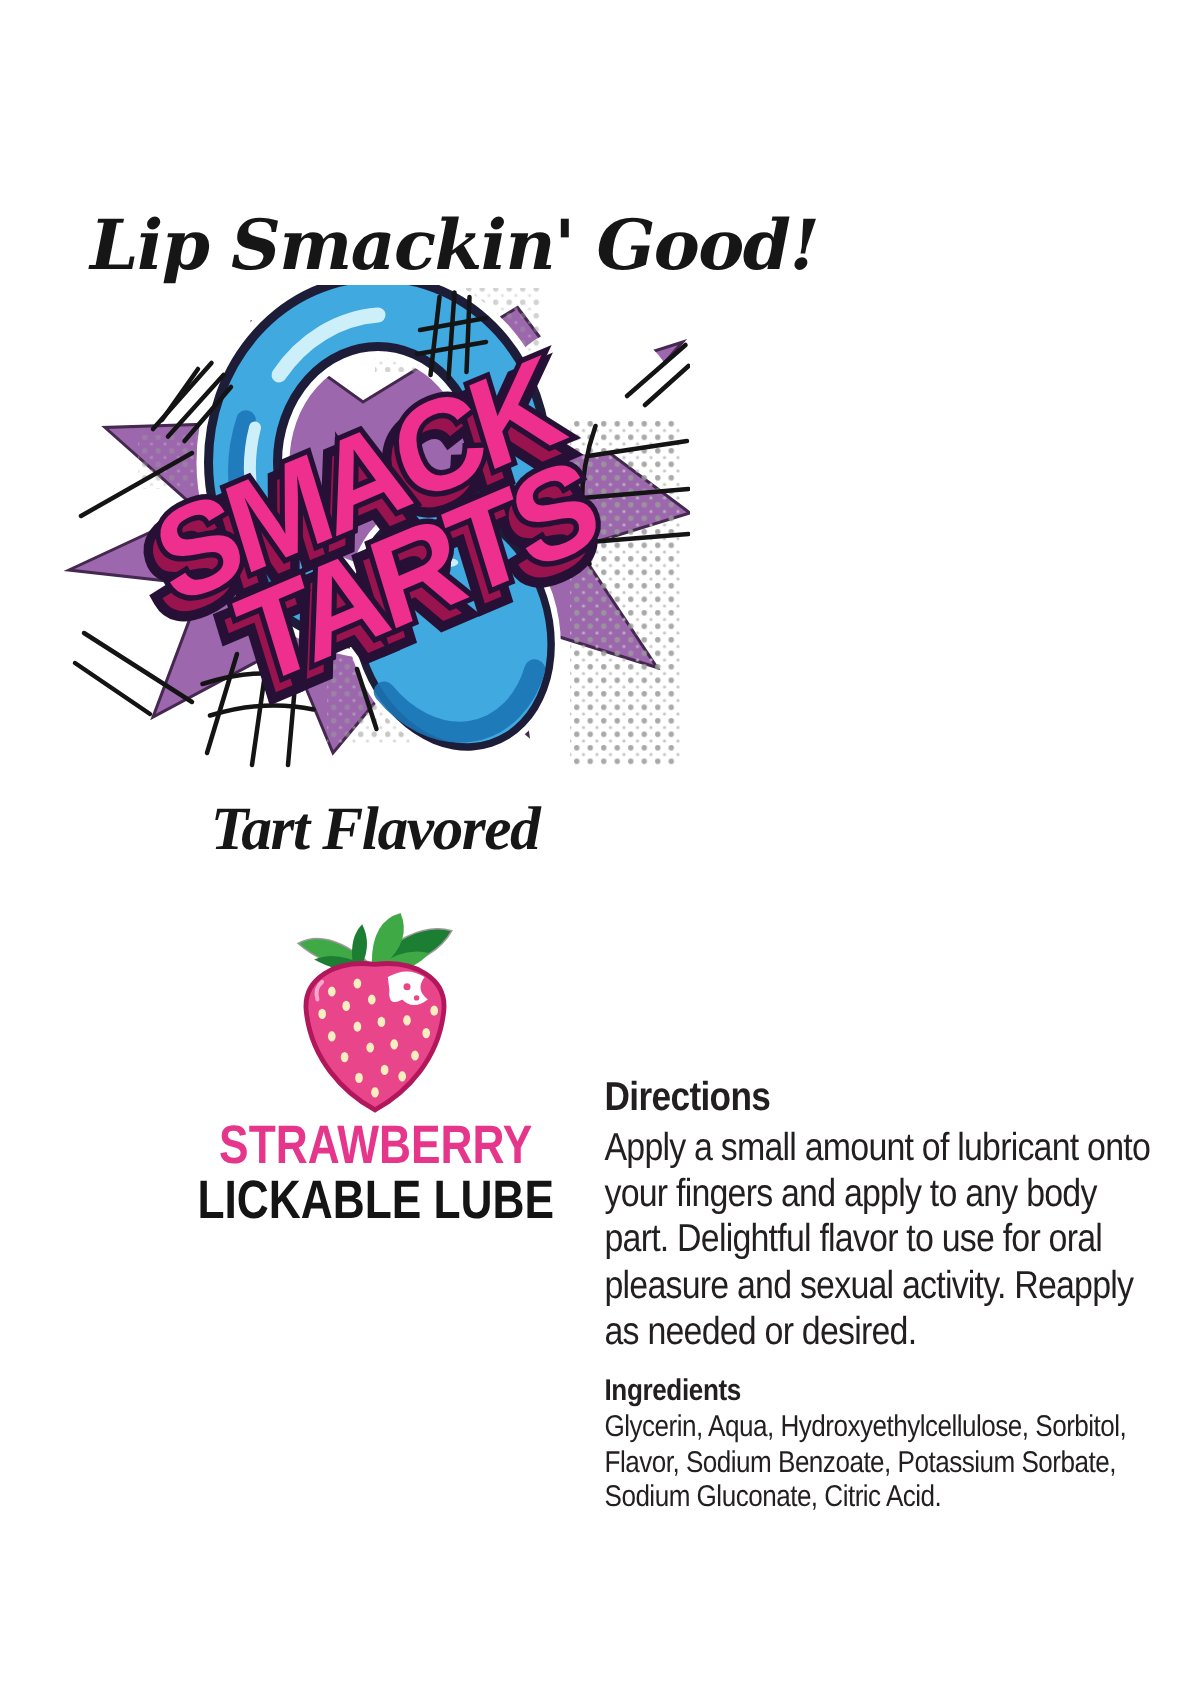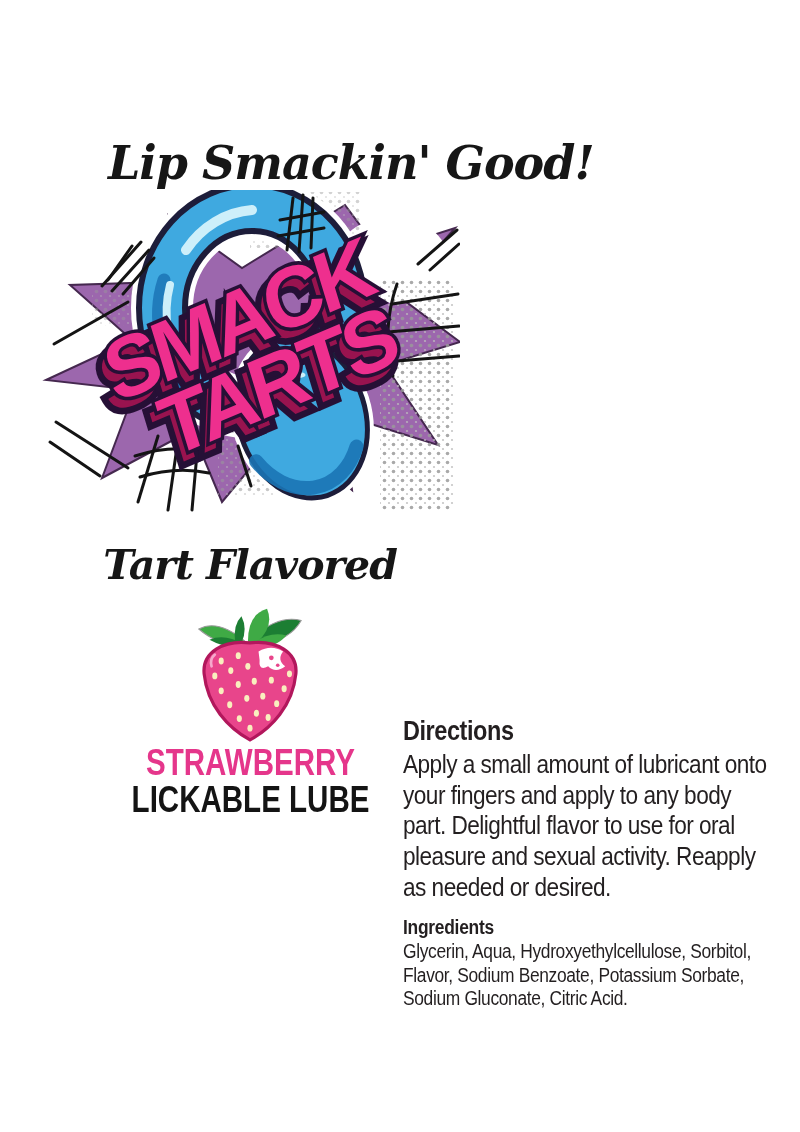--- a/index.html
+++ b/index.html
@@ -6,30 +6,30 @@
   .canvas{
     position:relative;width:800px;height:1132px;background:#ffffff;
     overflow:hidden;font-family:"Liberation Sans",sans-serif;color:#231f20;
   }
   .script{
     font-family:"DejaVu Serif",serif;font-style:italic;font-weight:bold;
     color:#161616;white-space:nowrap;
   }
   .tagline{
     position:absolute;left:60px;top:136px;width:380px;text-align:center;
-    font-size:46px;letter-spacing:-1px;margin-left:48px;
+    font-size:46px;letter-spacing:-1px;
   }
   .logo-svg{position:absolute;left:40px;top:190px;width:420px;height:335px;}
   .logo-word{
     font-family:"Liberation Sans",sans-serif;font-weight:bold;
     letter-spacing:-5px;
   }
   .tart-script{
-    position:absolute;left:60px;top:541px;width:380px;text-align:center;
-    font-size:41px;letter-spacing:-1px;
+    position:absolute;left:60px;top:528px;width:380px;text-align:center;
+    font-size:41px;letter-spacing:-1px;font-family:Liberation Serif, serif;
   }
   .berry-svg{position:absolute;left:186px;top:606px;width:128px;height:142px;}
   .flavor-name{
     position:absolute;left:58px;top:742px;width:385px;text-align:center;
     font-size:36px;font-weight:bold;color:#e5368b;
     transform:scaleX(0.82);transform-origin:center;letter-spacing:0px;white-space:nowrap;
   }
   .product-type{
     position:absolute;left:58px;top:779px;width:385px;text-align:center;
     font-size:36px;font-weight:bold;color:#141414;

